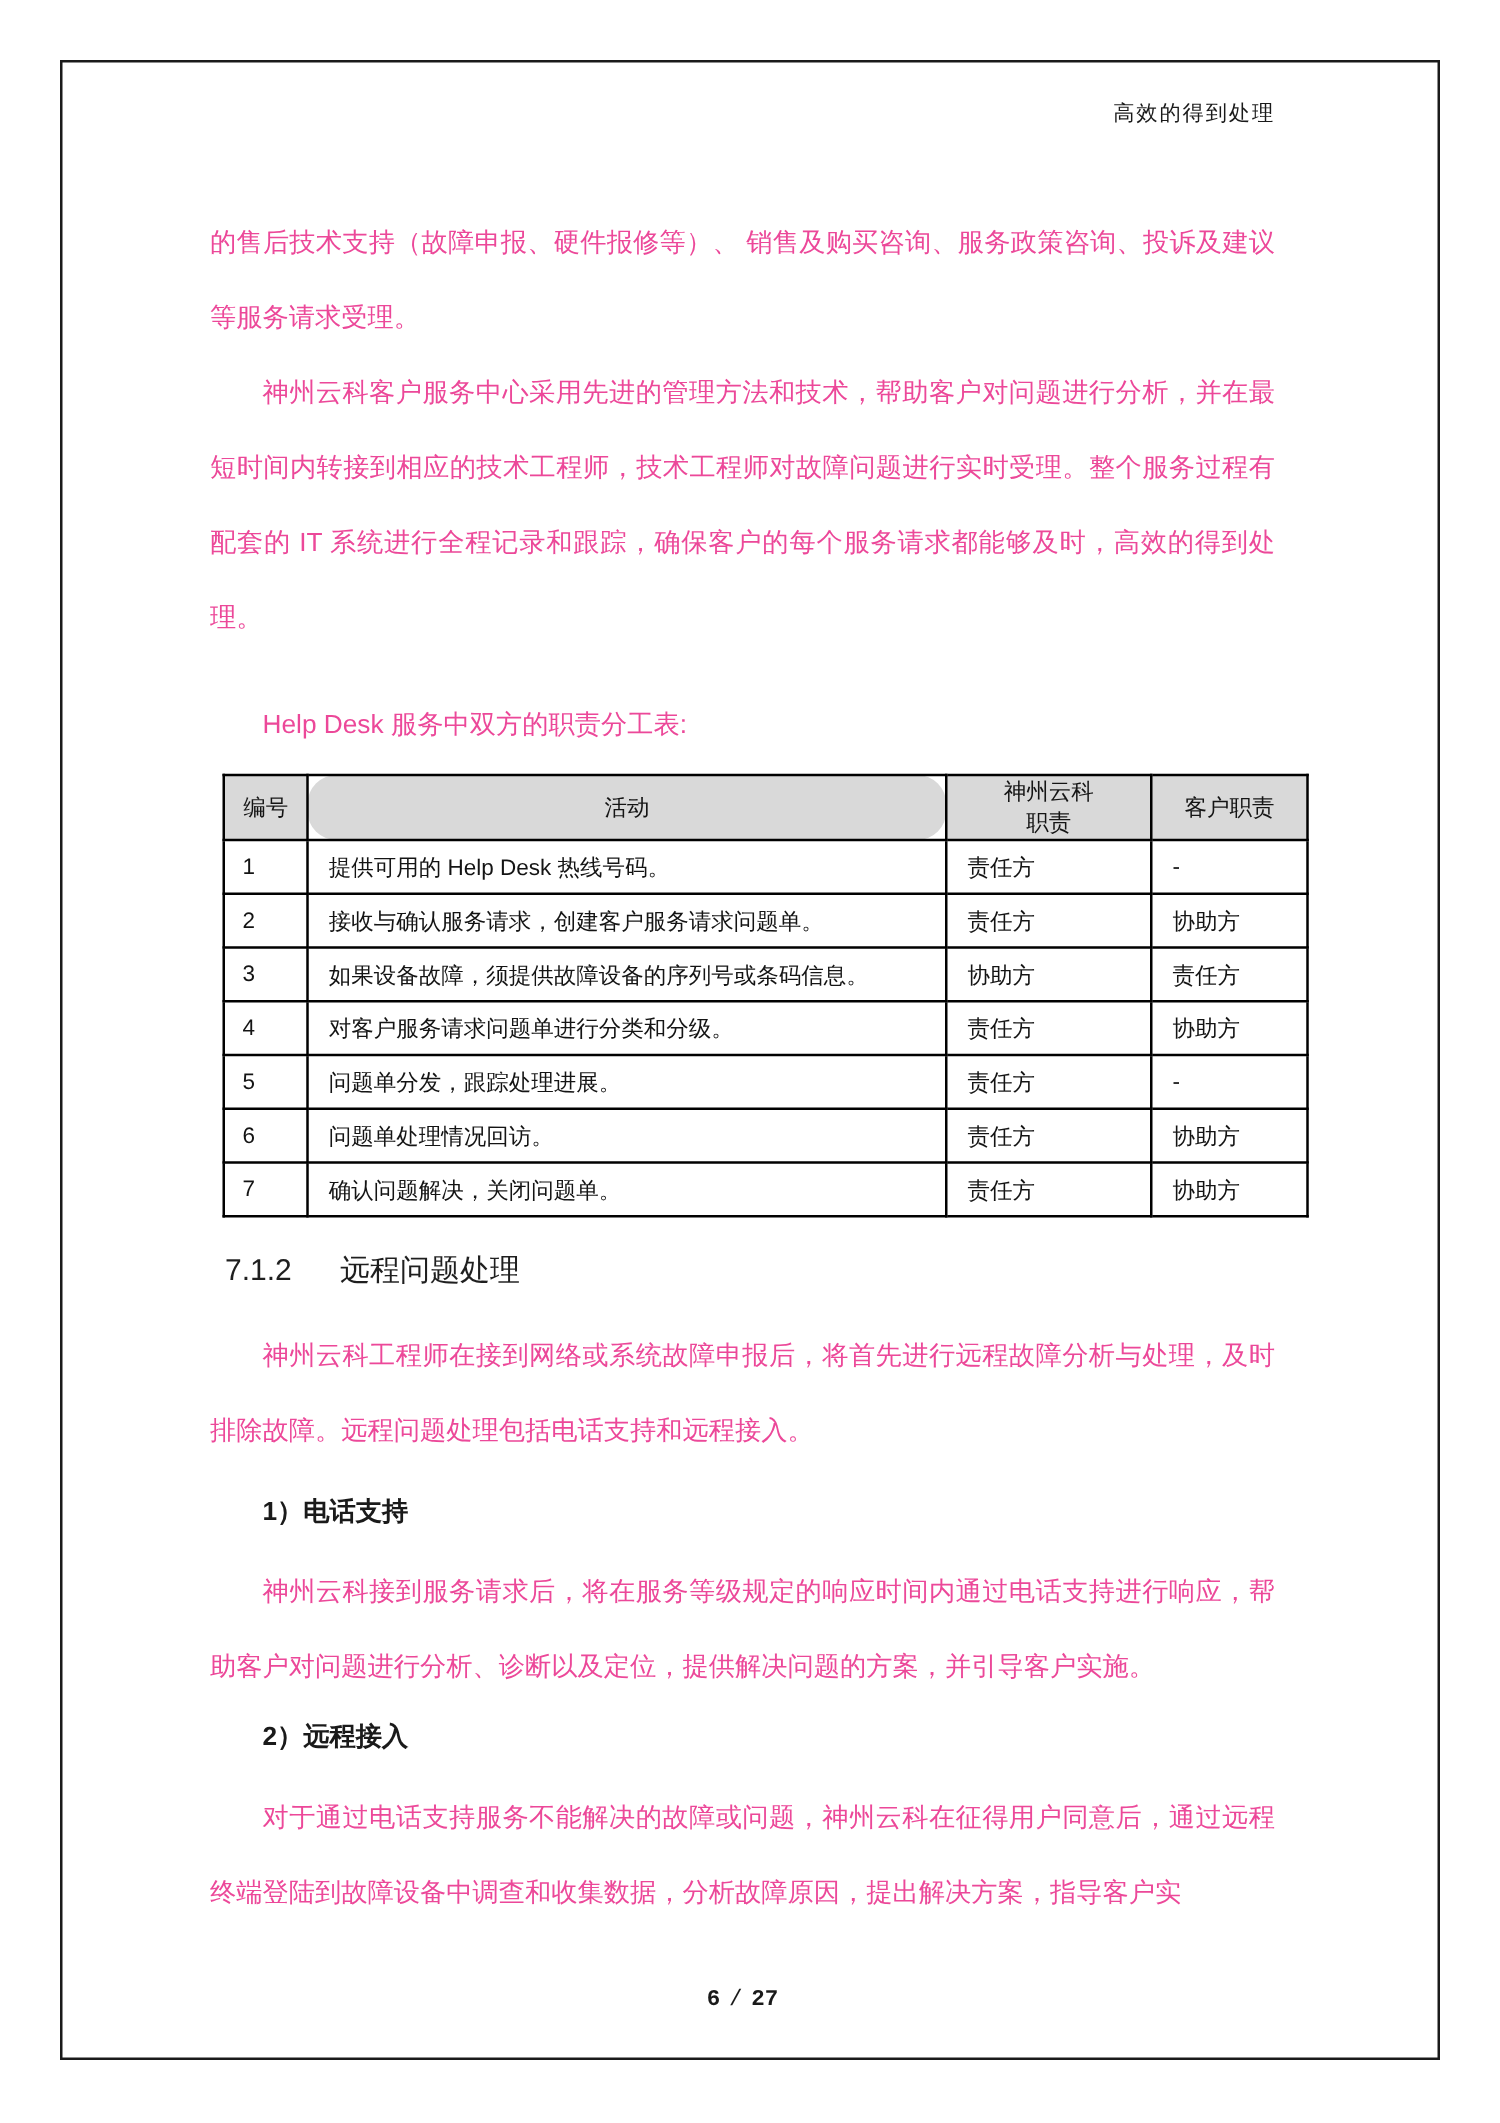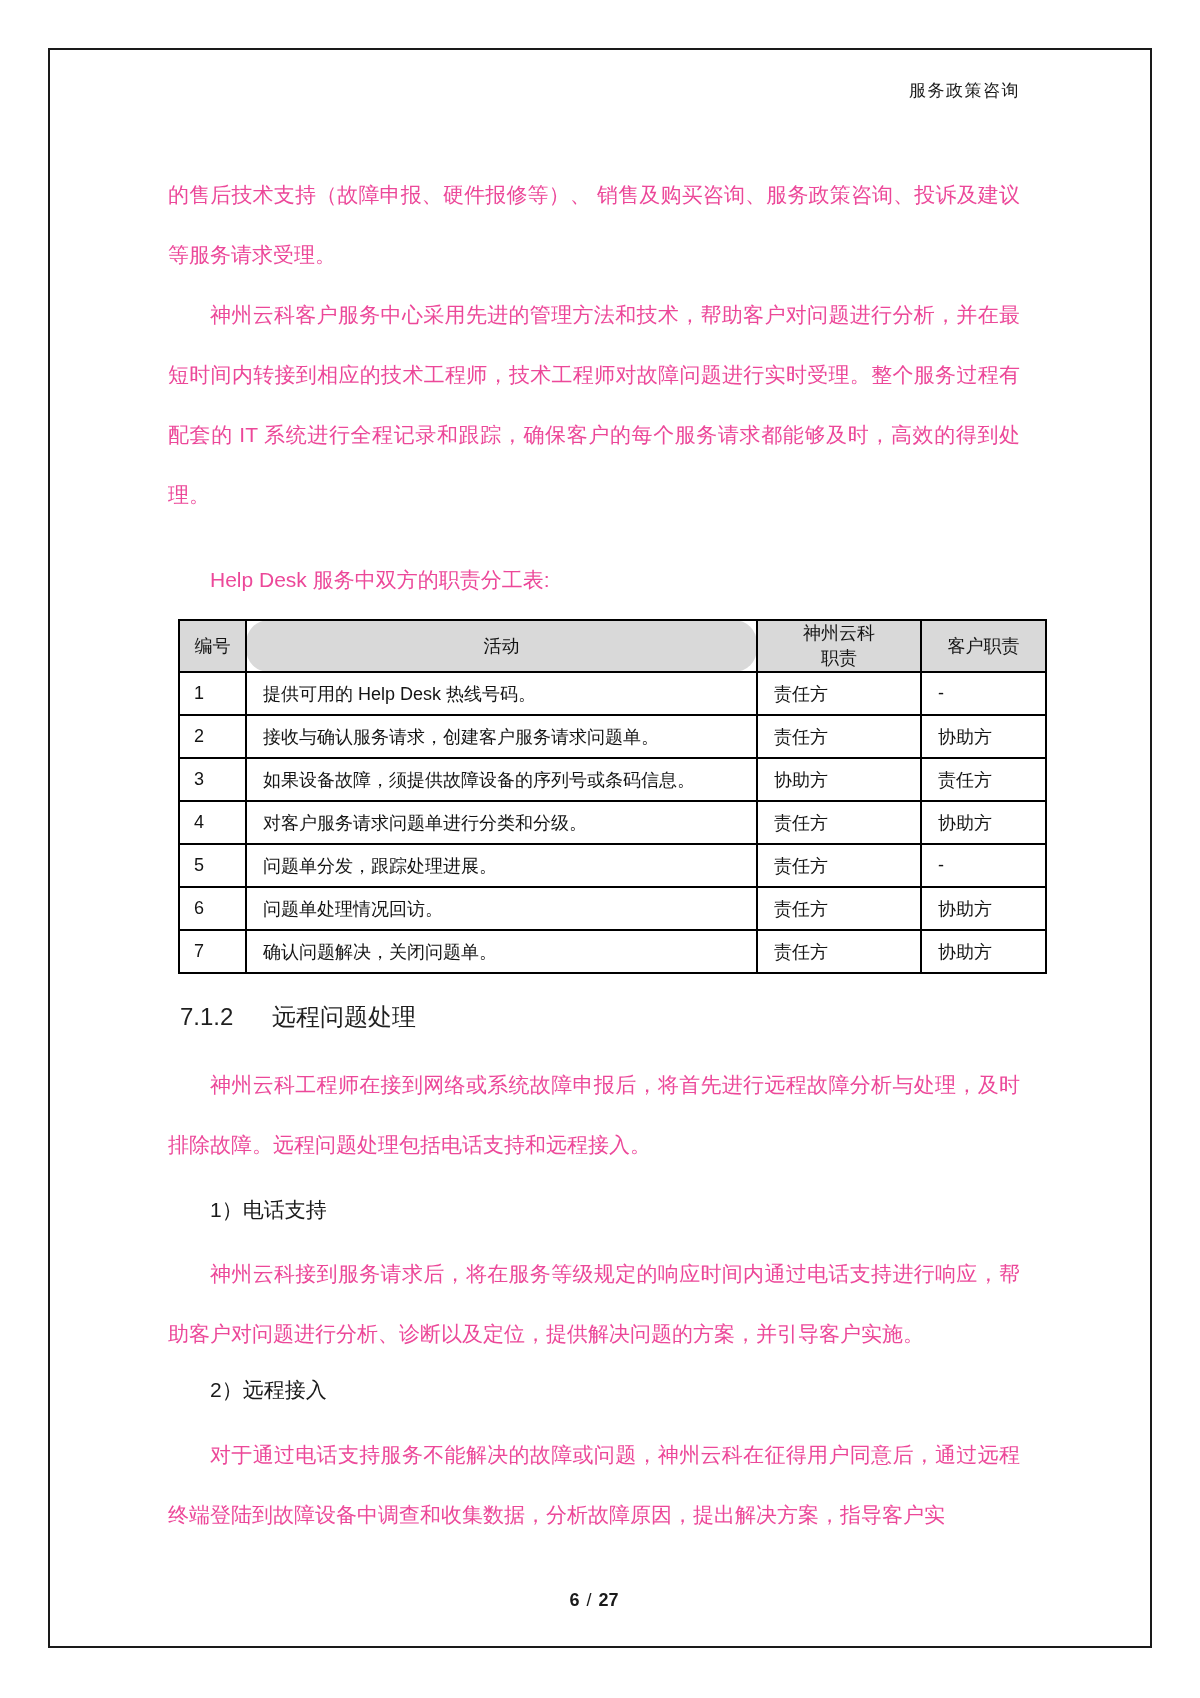--- a/index.html
+++ b/index.html
@@ -37,40 +37,40 @@
   .resp-table td{height:43px;padding:0 6px 0 16px;text-align:left;}
   .resp-table td.c0{padding-left:14px;}
   .c0{width:67px;} .c1{width:511px;border-radius:23px;} .c2{width:164px;} .c3{width:125px;}
   .section-heading{
     position:absolute;left:180px;top:990px;margin:0;width:840px;
     font-size:24px;font-weight:normal;line-height:54px;color:#1f1f1f;
   }
   .sec-num{margin-right:32px;text-align:center;}
   .sub-heading{
     position:absolute;left:168px;margin:0;width:852px;padding-left:42px;
-    font-size:21px;font-weight:normal;line-height:60px;color:#1a1a1a;
+    font-size:21px;font-weight:bold;line-height:60px;color:#1a1a1a;
     box-sizing:border-box;
   }
   .doc-footer{
     position:absolute;left:168px;top:1580px;width:852px;line-height:40px;
-    text-align:center;font-family:Liberation Sans, sans-serif;
+    text-align:center;font-family:Liberation Mono, monospace;
     font-size:18px;color:#1a1a1a;
   }
   .doc-footer .pg{font-weight:bold;}
   .doc-footer .sep{font-weight:normal;margin:0 7px;}
 </style>
 </head>
 <body>
 
 <div class="page">
 
   <div class="page-border"></div>
 
   <div class="doc-header">
-    <span>服务政策咨询</span>
+    <span>高效的得到处理</span>
   </div>
 
   <p class="para" style="top:165px">的售后技术支持（故障申报、硬件报修等）、 销售及购买咨询、服务政策咨询、投诉及建议等服务请求受理。</p>
 
   <p class="para indent" style="top:285px">神州云科客户服务中心采用先进的管理方法和技术，帮助客户对问题进行分析，并在最短时间内转接到相应的技术工程师，技术工程师对故障问题进行实时受理。整个服务过程有配套的 IT 系统进行全程记录和跟踪，确保客户的每个服务请求都能够及时，高效的得到处理。</p>
 
   <p class="para indent" style="top:550px">Help Desk 服务中双方的职责分工表:</p>
 
   <table class="resp-table">
     <thead>

